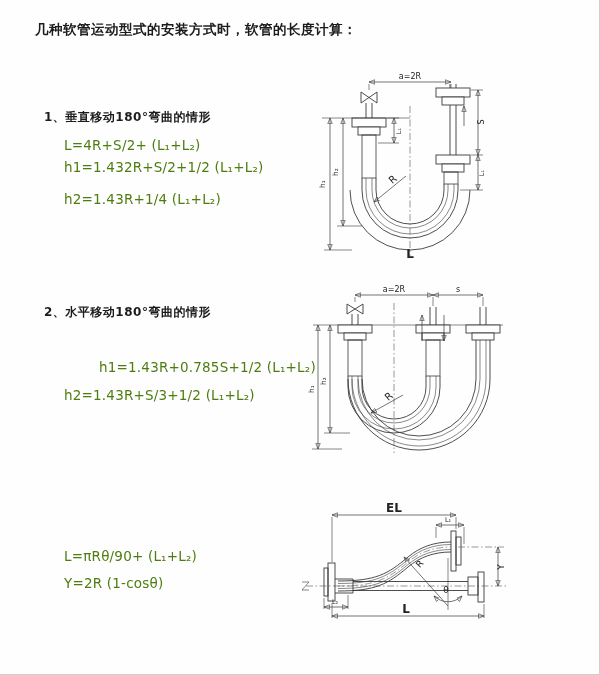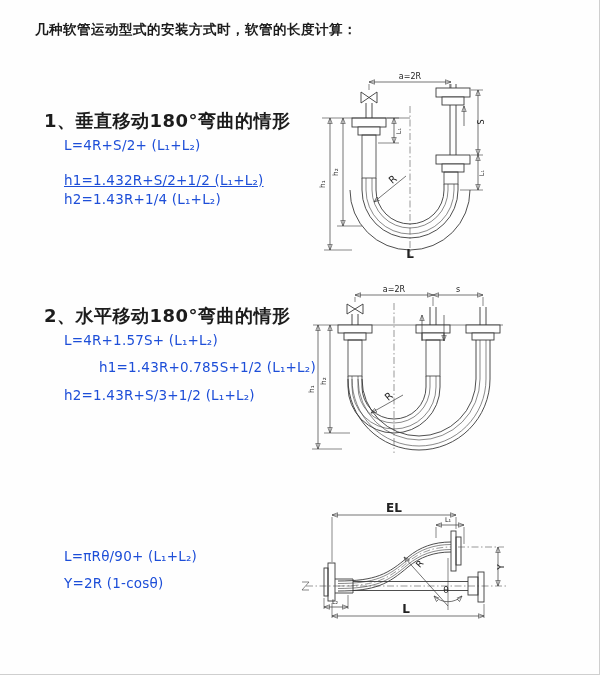--- a/index.html
+++ b/index.html
@@ -1,22 +1,22 @@
 <!DOCTYPE html>
 <html><head>
 <meta charset="utf-8">
 <style>
   html,body{margin:0;padding:0;background:#e8e8e8;}
   .page{position:relative;width:600px;height:675px;background:#fefefe;overflow:hidden;
         font-family:"DejaVu Sans","Liberation Sans",sans-serif;color:#1c1c1c;
         border-right:1px solid #cfcfcf;border-bottom:1px solid #cfcfcf;box-sizing:border-box;}
   .abs{position:absolute;white-space:nowrap;}
   .title{font-size:13.5px;font-weight:700;letter-spacing:0.5px;}
-  .heading{font-size:18px;font-weight:700;letter-spacing:0.5px;}
-  .formula{font-size:13.5px;font-weight:400;letter-spacing:0.2px;color:#1d4ed8;}
+  .heading{font-size:12px;font-weight:700;letter-spacing:0.5px;}
+  .formula{font-size:13.5px;font-weight:400;letter-spacing:0.2px;color:#4d7c0f;}
   svg{position:absolute;overflow:visible;}
   svg line,svg path,svg rect{stroke:#3a3a3a;fill:none;}
   svg .ln{stroke-width:0.9;}
   svg .thin{stroke-width:0.6;}
   svg .dim{stroke-width:0.7;}
   svg .cl{stroke-width:0.6;stroke:#555;stroke-dasharray:7 2.5 1.5 2.5;}
   svg .fit{fill:#fefefe;stroke-width:0.9;}
   svg text{stroke:none;fill:#222;font-family:"DejaVu Sans","Liberation Sans",sans-serif;}
   .t65{font-size:6.5px;} .t75{font-size:7.5px;} .t8{font-size:8px;}
   .t9{font-size:9px;} .t10{font-size:10px;}
@@ -24,25 +24,24 @@
 </style>
 </head>
 <body>
 
 <div class="page">
 
   <div class="abs title" style="left:35px;top:21px;">几种软管运动型式的安装方式时，软管的长度计算：</div>
 
   <div class="abs heading" style="left:44px;top:109px;">1、垂直移动180°弯曲的情形</div>
   <div class="abs formula" style="left:64px;top:137px;">L=4R+S/2+ (L₁+L₂)</div>
-  <div class="abs formula" style="left:64px;top:172px;text-decoration:underline;">h1=1.432R+S/2+1/2 (L₁+L₂)</div>
+  <div class="abs formula" style="left:64px;top:159px;">h1=1.432R+S/2+1/2 (L₁+L₂)</div>
   <div class="abs formula" style="left:64px;top:191px;">h2=1.43R+1/4 (L₁+L₂)</div>
 
   <div class="abs heading" style="left:44px;top:304px;">2、水平移动180°弯曲的情形</div>
-  <div class="abs formula" style="left:64px;top:332px;">L=4R+1.57S+ (L₁+L₂)</div>
   <div class="abs formula" style="left:64px;top:359px;margin-left:35px;">h1=1.43R+0.785S+1/2 (L₁+L₂)</div>
   <div class="abs formula" style="left:64px;top:387px;">h2=1.43R+S/3+1/2 (L₁+L₂)</div>
 
   <div class="abs formula" style="left:64px;top:548px;">L=πRθ/90+ (L₁+L₂)</div>
   <div class="abs formula" style="left:64px;top:575px;">Y=2R (1-cosθ)</div>
 
   <svg style="left:310px;top:70px;" width="230" height="190" viewBox="0 0 230 190">
     <defs>
       <marker id="d1a" viewBox="0 0 10 10" refX="9" refY="5" markerWidth="9" markerHeight="9" orient="auto-start-reverse">
           <path d="M0,1.5 L9,5 L0,8.5 z" fill="#3a3a3a" stroke="none"></path>

